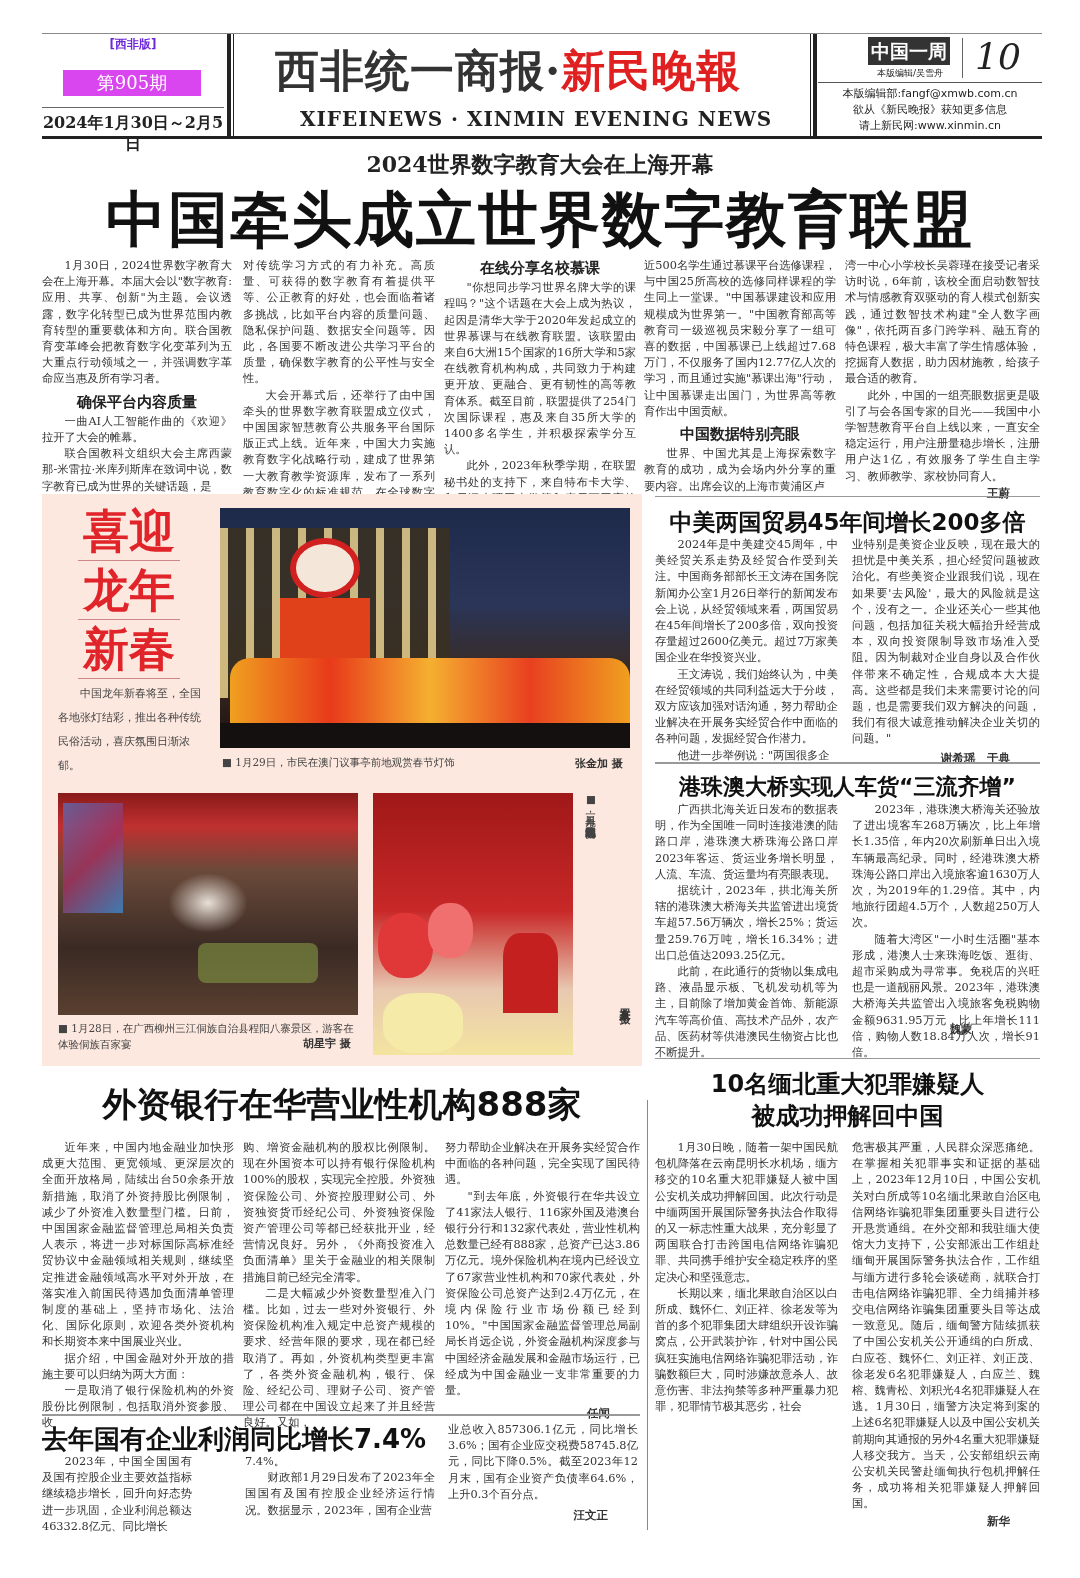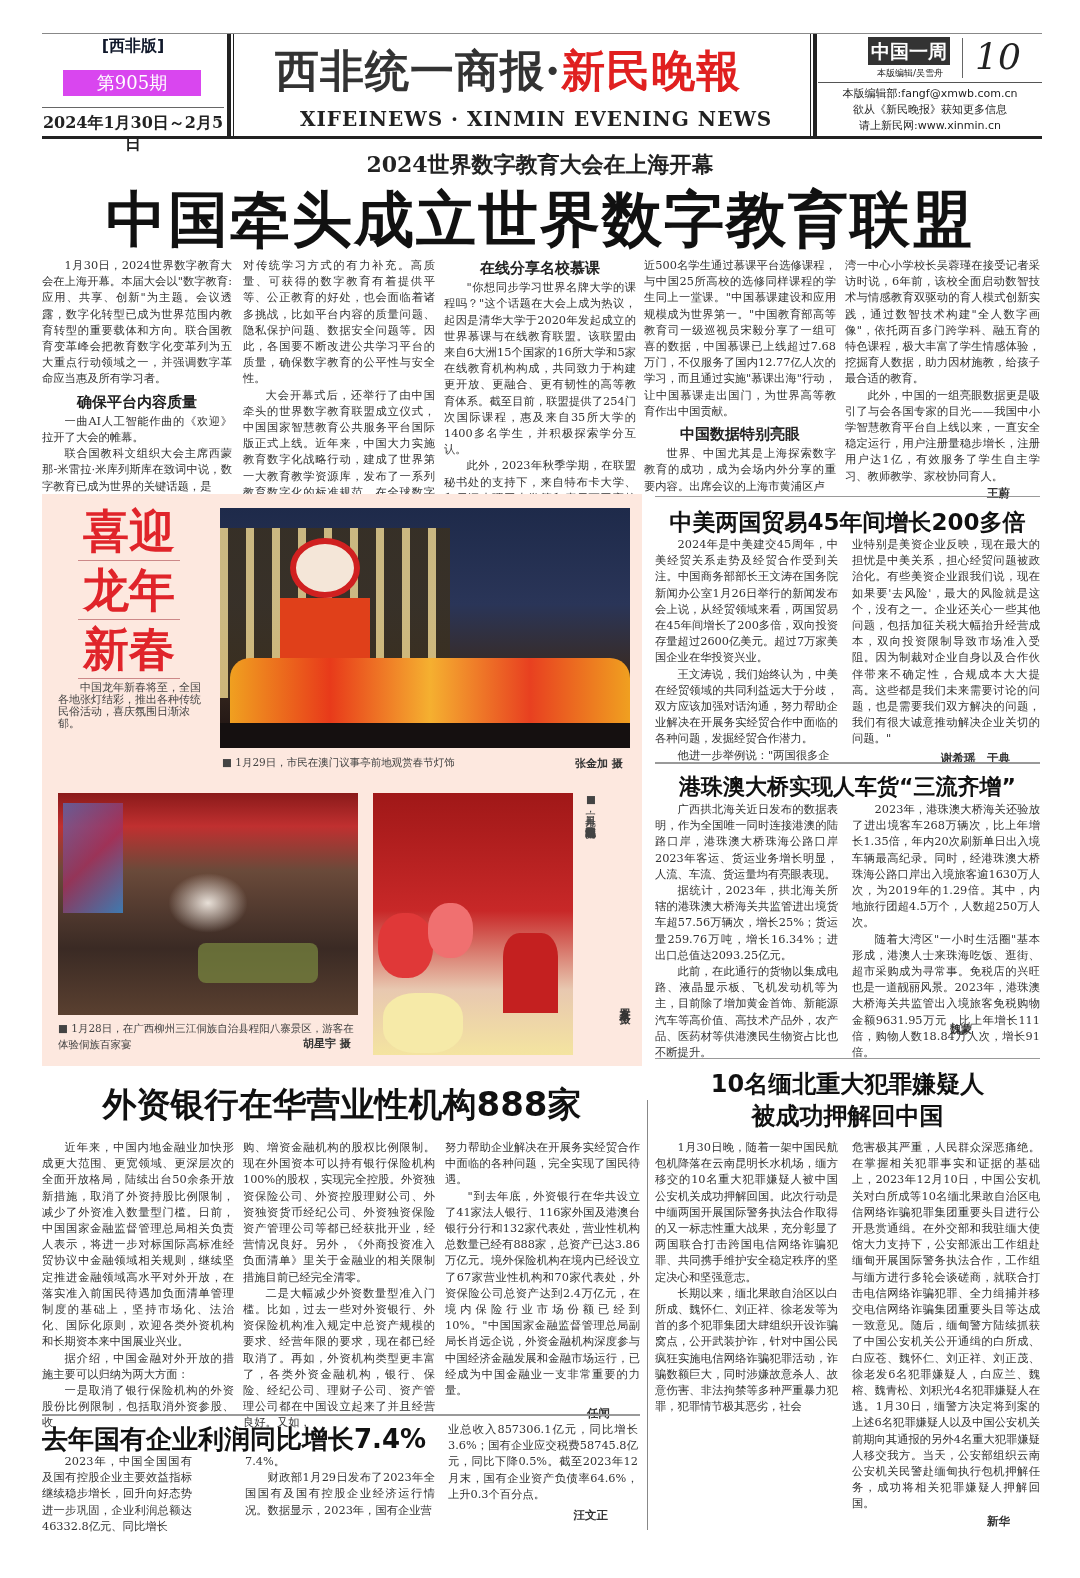--- a/index.html
+++ b/index.html
@@ -3,21 +3,21 @@
 <meta charset="utf-8">
 <style>
   * { box-sizing: border-box; margin: 0; padding: 0; }
   html, body { width: 1080px; height: 1578px; background: #fff; overflow: hidden; }
   body { font-family: "DejaVu Serif", "Liberation Serif", serif; color: #222; position: relative; }
   .abs { position: absolute; }
   
   .mast-top { left: 42px; top: 33px; width: 1000px; height: 1px; background: #888; }
   .mast-bot { left: 42px; top: 136px; width: 1000px; height: 3px; background: #222; }
   .vline { background: #222; }
-  .edition { left: 42px; top: 36px; width: 182px; text-align: center; font-family: "DejaVu Sans", sans-serif; font-weight: bold; font-size: 16px; color: #0f172a; }
+  .edition { left: 42px; top: 36px; width: 182px; text-align: center; font-family: "DejaVu Sans", sans-serif; font-weight: bold; font-size: 12px; color: #6d28d9; }
   .issue { left: 63px; top: 70px; width: 138px; height: 26px; background: #d946ef; color: #fff; text-align: center; font-size: 18px; line-height: 26px; }
   .date-line { left: 42px; top: 107px; width: 182px; height: 1px; background: #666; }
   .date { left: 42px; top: 113px; width: 182px; text-align: center; font-size: 16px; font-weight: bold; }
   .logo-cn { left: 275px; top: 42px; font-size: 44px; font-weight: bold; letter-spacing: 1px; color: #333; }
   .logo-cn .red { color: #e02020; }
   .logo-en { left: 300px; top: 107px; font-size: 20px; font-weight: bold; letter-spacing: 1px; color: #222; }
   .section-box { left: 868px; top: 37px; width: 82px; height: 28px; background: #333; color: #fff; font-size: 19px; line-height: 28px; text-align: center; font-weight: bold; }
   .section-editor { left: 862px; top: 67px; width: 96px; font-size: 9px; text-align: center; font-family: "DejaVu Sans", sans-serif; }
   .page-no { left: 975px; top: 36px; font-size: 36px; font-style: italic; color: #222; font-family: "DejaVu Serif", serif; }
   .info-line { left: 818px; top: 82px; width: 224px; height: 1px; background: #555; }
@@ -26,21 +26,21 @@
   .kicker { left: 0; top: 150px; width: 1080px; text-align: center; font-size: 22px; font-weight: bold; font-family: "DejaVu Serif", serif; }
   .main-head { left: 0; top: 180px; width: 1080px; text-align: center; font-size: 60px; font-weight: 900; font-family: "DejaVu Sans", sans-serif; letter-spacing: 2px; color: #111; }
   .col { font-size: 11.3px; line-height: 16.2px; text-align: justify; color: #333; }
   .col p { text-indent: 2em; }
   .sub { font-family: "DejaVu Sans", sans-serif; font-weight: bold; font-size: 15px; text-align: center; margin: 6px 0 4px; color: #222; }
   .byline { text-align: right; font-weight: bold; font-family: "DejaVu Sans", sans-serif; font-size: 11.5px; padding-right: 30px; }
   
   .feature { left: 42px; top: 494px; width: 600px; height: 572px; background: #fde8df; }
   .feat-title { left: 78px; top: 502px; width: 102px; color: #e0242a; font-size: 46px; line-height: 58px; font-weight: bold; text-align: center; }
   .feat-title div { border-bottom: 1px solid #c88; }
-  .feat-desc { left: 58px; top: 682px; width: 145px; font-size: 11px; line-height: 12px; color: #444; text-indent: 2em; }
+  .feat-desc { left: 58px; top: 682px; width: 145px; font-size: 11px; line-height: 24px; color: #444; text-indent: 2em; }
   .photo { overflow: hidden; }
   .caption { font-size: 10.5px; color: #444; }
   .credit { font-family: "DejaVu Sans", sans-serif; font-weight: bold; font-size: 11px; color: #333; }
   .vert-cap { writing-mode: vertical-rl; font-size: 10.5px; color: #444; line-height: 16px; }
   .rule { background: #999; height: 2px; }
   .head2 { font-family: "DejaVu Sans", sans-serif; font-weight: bold; color: #111; text-align: center; }
 </style>
 </head>
 <body>
 

